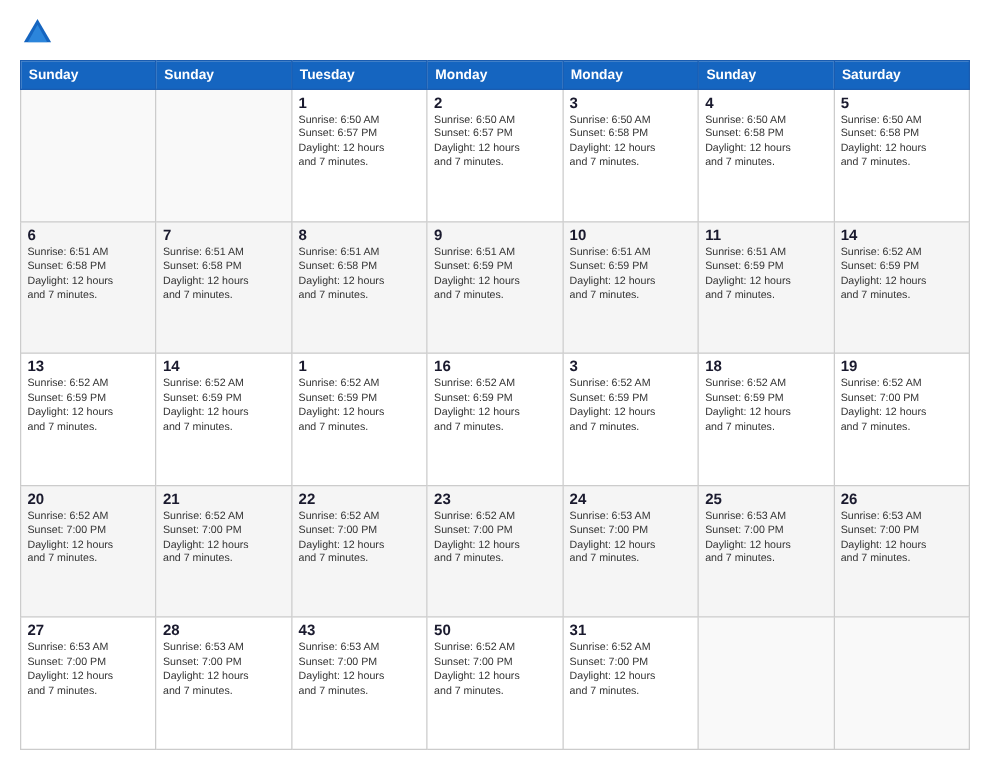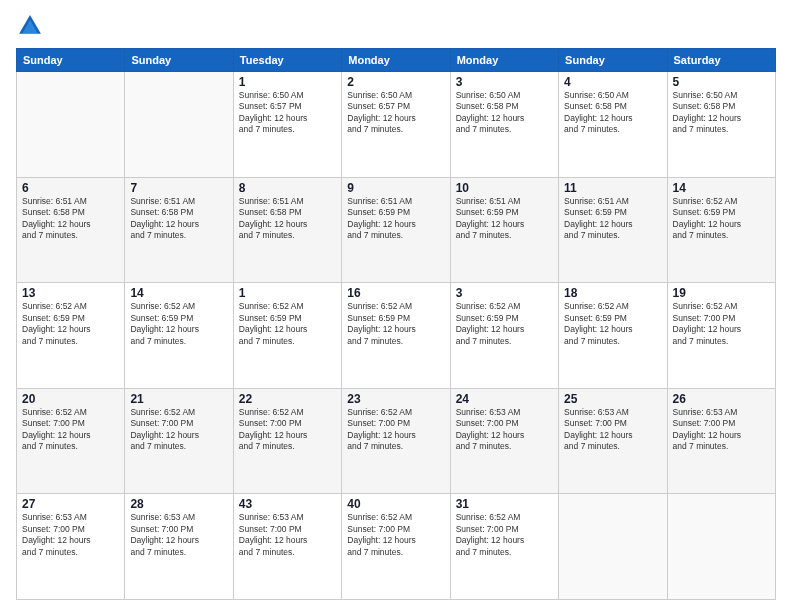--- a/index.html
+++ b/index.html
@@ -340,21 +340,21 @@
 and 7 minutes.</div>
           </td>
           <td>
             <span class="day-num">43</span>
             <div class="day-info" style="white-space: pre-line;">Sunrise: 6:53 AM
 Sunset: 7:00 PM
 Daylight: 12 hours
 and 7 minutes.</div>
           </td>
           <td>
-            <span class="day-num">40</span>
+            <span class="day-num">50</span>
             <div class="day-info" style="white-space: pre-line;">Sunrise: 6:52 AM
 Sunset: 7:00 PM
 Daylight: 12 hours
 and 7 minutes.</div>
           </td>
           <td>
             <span class="day-num">31</span>
             <div class="day-info" style="white-space: pre-line;">Sunrise: 6:52 AM
 Sunset: 7:00 PM
 Daylight: 12 hours

